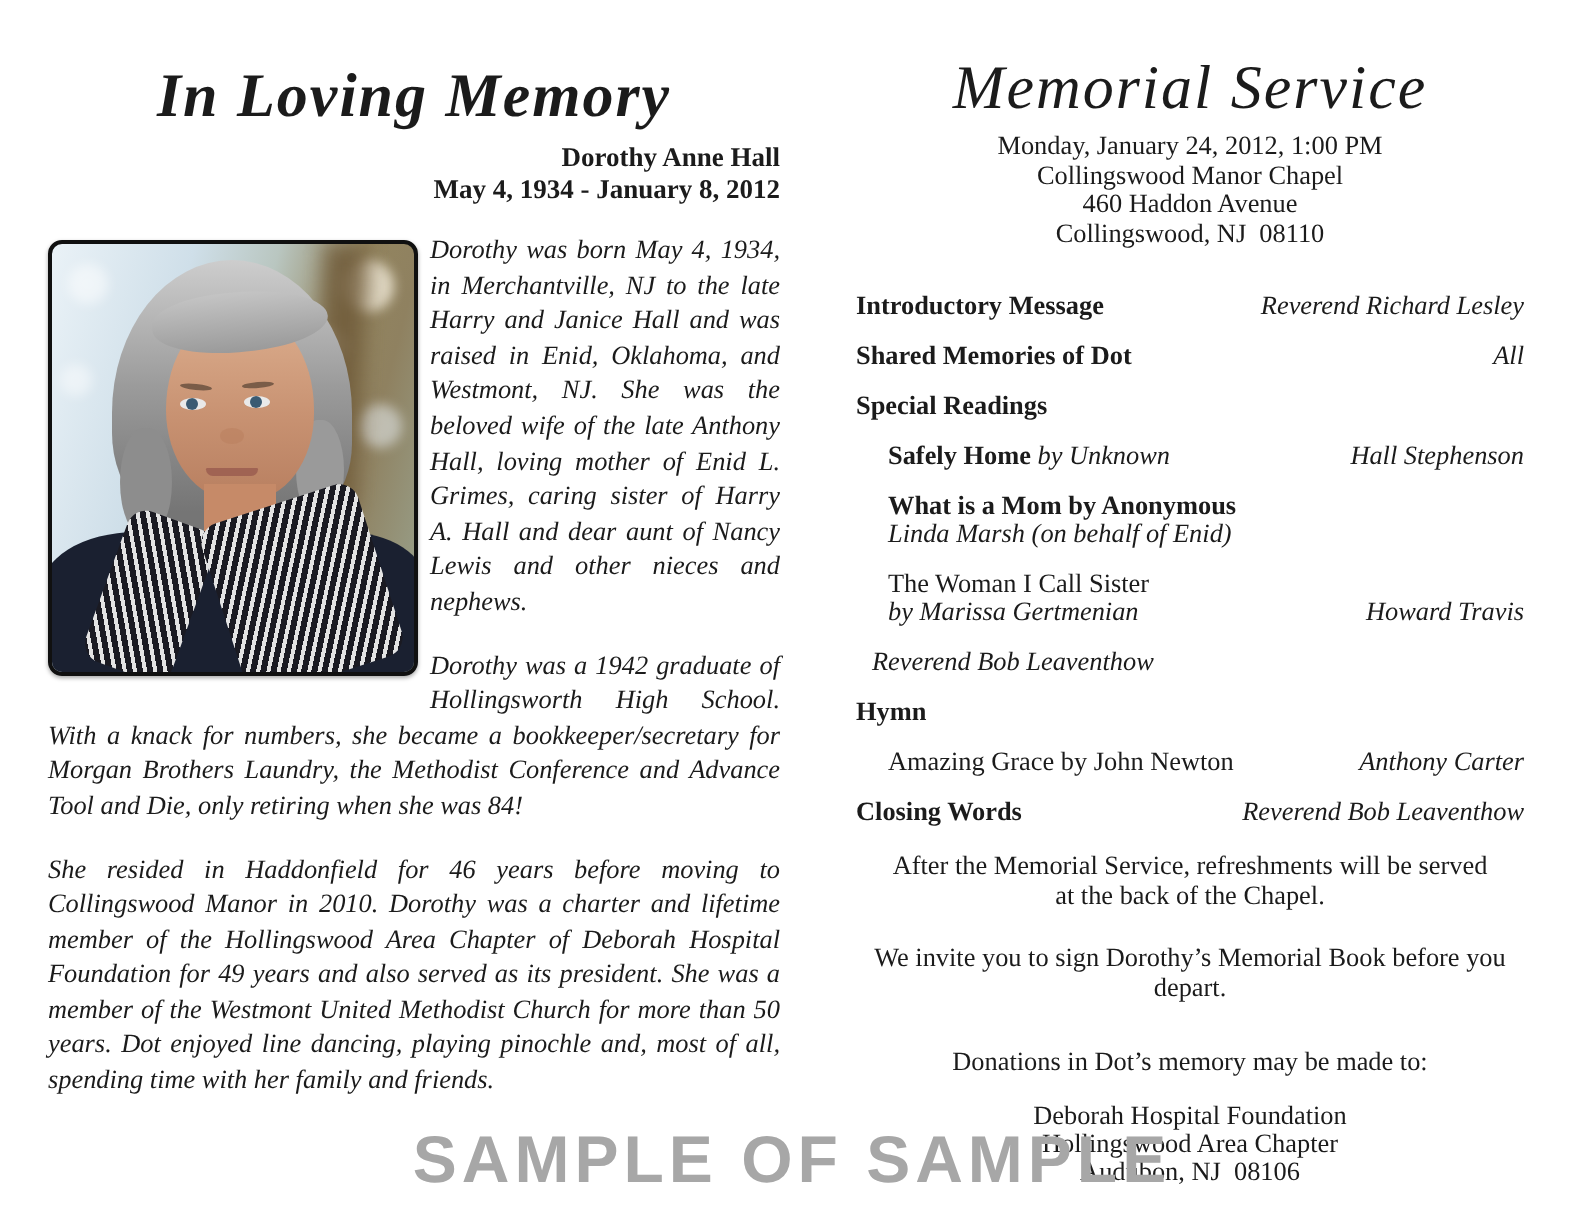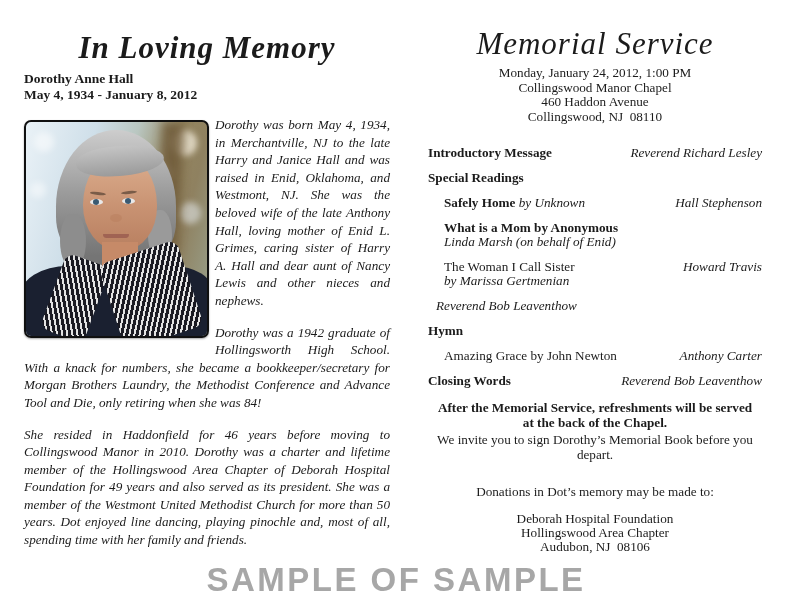--- a/index.html
+++ b/index.html
@@ -11,21 +11,21 @@
   .page-left{left:24px;width:366px;}
   .page-right{left:428px;width:334px;}
 
   .script-title{
     font-style:italic;font-size:31px;text-align:center;letter-spacing:1px;
     font-family:"Liberation Serif", serif;
   }
   .page-left .script-title{margin-top:30px;font-weight:bold;}
   .page-right .script-title{margin-top:26px;}
 
-  .name,.dates{font-weight:bold;font-size:13.5px;text-align:left;line-height:16px;}
+  .name,.dates{font-weight:bold;font-size:13.5px;text-align:right;line-height:16px;}
   .name{margin-top:5px;}
 
   
   .bio{margin-top:13px;font-style:italic;font-size:13.2px;line-height:17.6px;text-align:justify;}
   .bio p{margin:0 0 14px 0;}
 
   .photo{
     float:left;width:181px;height:214px;margin:4px 6px 12px 0;
     border:2px solid #101010;border-radius:7px;position:relative;overflow:hidden;
     background:linear-gradient(105deg,#eaf2f7 0%,#cfdfe9 30%,#b9c6c0 48%,#93855f 66%,#8f8160 78%,#9aa592 100%);
@@ -63,28 +63,28 @@
     border-radius:48px 40px 0 0 / 30px 26px 0 0;}
   .scarf{border-radius:10px;}
   .scarf-l{left:26px;top:136px;width:46px;height:80px;transform:rotate(20deg);
     background:repeating-linear-gradient(60deg,#e3e3e3 0 2px,#1a1a22 2px 5px);}
   .scarf-r{left:84px;top:128px;width:82px;height:90px;transform:rotate(-18deg);
     background:repeating-linear-gradient(-60deg,#e3e3e3 0 2px,#1a1a22 2px 5px);}
 
   
   .event-info{margin-top:4px;text-align:center;font-size:13.2px;line-height:14.5px;}
   .program{margin-top:22px;font-size:13.2px;}
-  .prog-row{display:flex;justify-content:space-between;margin-bottom:11px;line-height:14px;}
+  .prog-row{display:flex;justify-content:space-between;align-items:flex-end;margin-bottom:11px;line-height:14px;}
   .prog-left.indent{padding-left:16px;}
   .prog-right{font-style:italic;text-align:right;flex-shrink:0;padding-left:8px;}
   .b{font-weight:bold;}
   .i{font-style:italic;}
   .notes{text-align:center;font-size:13.2px;line-height:14.5px;margin-top:13px;}
   .notes p{margin:0;white-space:pre-line;}
-  .notes p:nth-child(1){margin-bottom:3px;font-weight:bold;}
+  .notes p:nth-child(1){margin-bottom:17px;}
   .notes p:nth-child(2){margin-bottom:23px;}
   .notes p:nth-child(3){margin-bottom:12px;font-family:Liberation Serif, serif;}
   .address{text-align:center;font-size:13.2px;line-height:14.3px;}
 
   .watermark{
     position:absolute;left:0;right:0;bottom:13px;text-align:center;
     font-family:"Liberation Sans", sans-serif;font-weight:bold;font-size:33px;
     letter-spacing:2.5px;color:#a7a7a7;
   }
 </style>
@@ -139,20 +139,26 @@
       </div>
     <div class="program">
         <div class="prog-row">
           <div class="prog-left">
             <div class="prog-line"><span class="b">Introductory Message</span></div>
           </div>
           <div class="prog-right">Reverend Richard Lesley</div>
         </div>
         <div class="prog-row">
           <div class="prog-left">
+            <div class="prog-line"><span class="b">Shared Memories of Dot</span></div>
+          </div>
+          <div class="prog-right">All</div>
+        </div>
+        <div class="prog-row">
+          <div class="prog-left">
             <div class="prog-line"><span class="b">Special Readings</span></div>
           </div>
           <div class="prog-right"></div>
         </div>
         <div class="prog-row">
           <div class="prog-left indent">
             <div class="prog-line"><span class="b">Safely Home</span><span class="i"> by Unknown</span></div>
           </div>
           <div class="prog-right">Hall Stephenson</div>
         </div>

